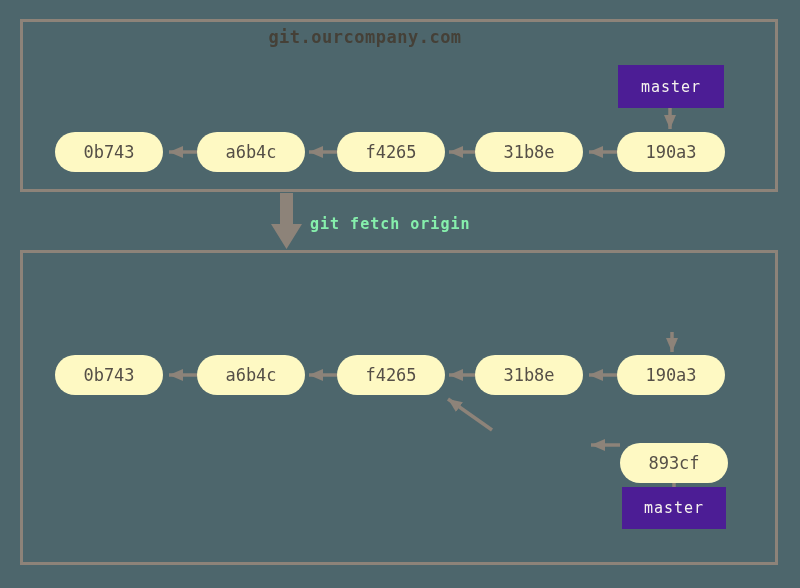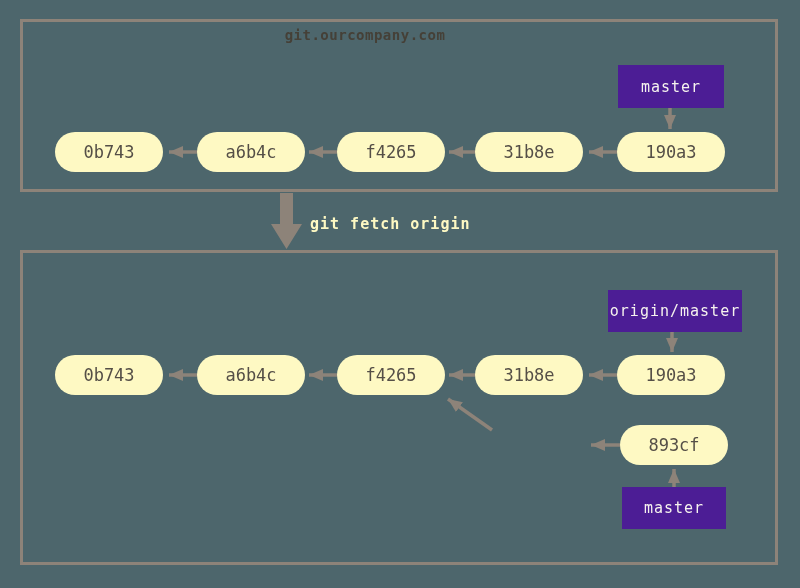--- a/index.html
+++ b/index.html
@@ -13,21 +13,21 @@
   .repo-box {
     position:absolute;
     border:3px solid #8d8379;
     box-sizing:border-box;
     background:transparent;
   }
   .box-title {
     position:absolute;
     left:20px; width:690px;
     text-align:center;
-    font-size:14px;
+    font-size:17px;
     font-weight:bold;
     color:#454037;
     letter-spacing:0.5px;
   }
   .commit {
     position:absolute;
     width:108px; height:40px;
     background:#fef9c3;
     border-radius:20px;
     display:flex; align-items:center; justify-content:center;
@@ -45,21 +45,21 @@
   .edges {
     position:absolute;
     left:0; top:0;
     pointer-events:none;
   }
   .fetch-label {
     position:absolute;
     left:310px; top:215px;
     font-size:15px;
     font-weight:bold;
-    color:#fef9c3;
+    color:#86efac;
     letter-spacing:1px;
   }
 </style>
 </head>
 <body>
 
 <div class="canvas">
 
   <svg class="edges" width="800" height="588" viewBox="0 0 800 588">
     <defs>
@@ -96,25 +96,24 @@
   <div class="commit" style="left:55px;  top:132px">0b743</div>
   <div class="commit" style="left:197px; top:132px">a6b4c</div>
   <div class="commit" style="left:337px; top:132px">f4265</div>
   <div class="commit" style="left:475px; top:132px">31b8e</div>
   <div class="commit" style="left:617px; top:132px">190a3</div>
 
   <div class="fetch-label">git fetch origin</div>
 
   <div class="repo-box" style="left:20px; top:250px; width:758px; height:315px"></div>
 
-  <div class="branch" style="left:608px; top:290px; width:134px; height:42px">origin/master</div>
 
   <div class="commit" style="left:55px;  top:355px">0b743</div>
   <div class="commit" style="left:197px; top:355px">a6b4c</div>
   <div class="commit" style="left:337px; top:355px">f4265</div>
   <div class="commit" style="left:475px; top:355px">31b8e</div>
   <div class="commit" style="left:617px; top:355px">190a3</div>
 
-  <div class="commit" style="left:620px; top:425px">893cf</div>
+  <div class="commit" style="left:620px; top:443px">893cf</div>
 
   <div class="branch" style="left:622px; top:487px; width:104px; height:42px">master</div>
 
 </div>
 
 </body></html>

